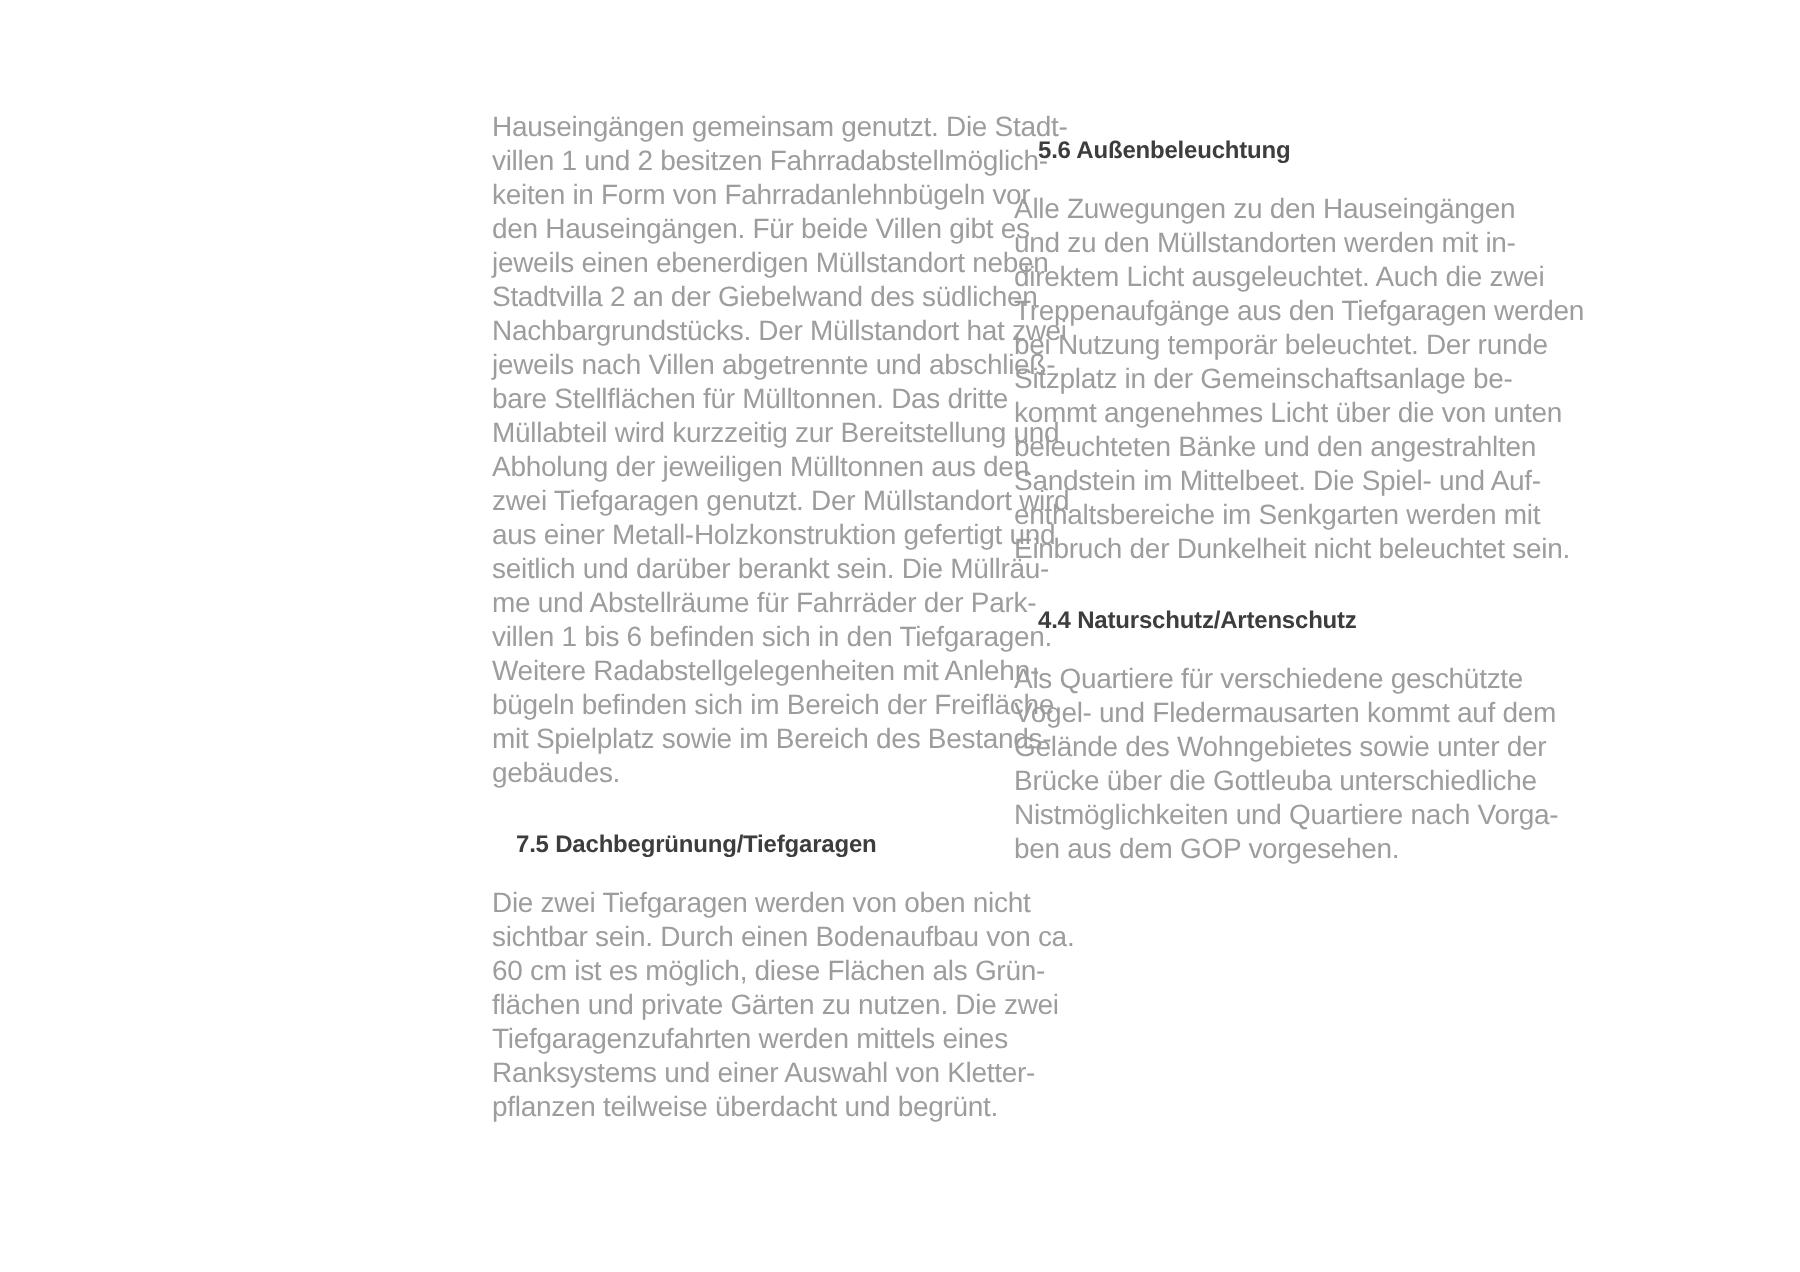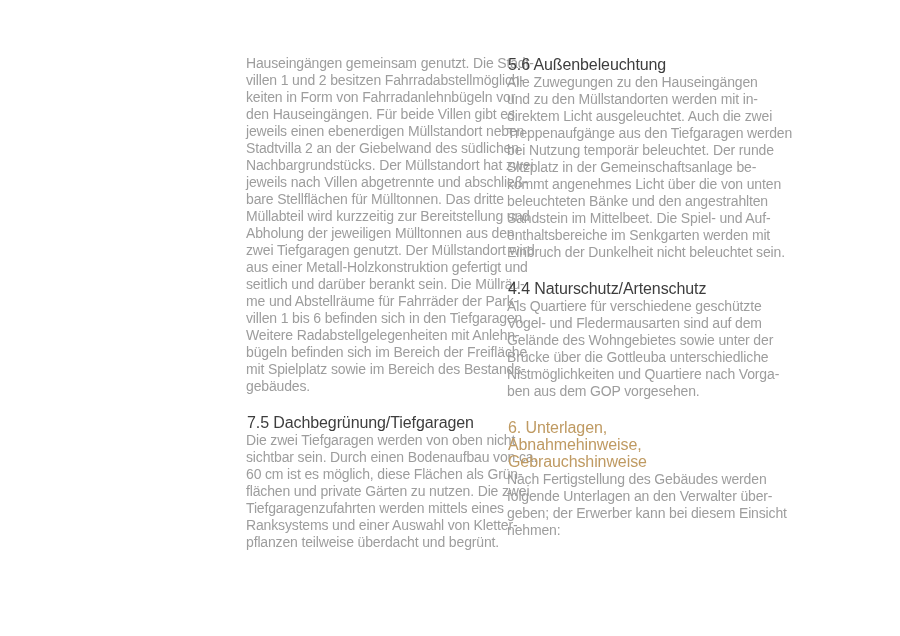--- a/index.html
+++ b/index.html
@@ -21,24 +21,24 @@
   }
   .column {
     position: absolute;
     top: 55px;
     width: 236px;
   }
   .column.left  { left: 246px; }
   .column.right { left: 507px; }
   .section + .section { margin-top: 19px; }
   .heading {
-    margin: 1px;
-    font-size: 16px;
+    margin: 12px;
+    font-size: 12px;
     line-height: 17px;
-    font-weight: normal;
+    font-weight: bold;
     color: #3d3d3d;
     letter-spacing: -0.1px;
     white-space: pre-line;
   }
   .heading.accent { color: #bf9a62; }
   .body {
     margin: 0;
     font-size: 14px;
     line-height: 17px;
     font-weight: normal;
@@ -98,29 +98,21 @@
 Sitzplatz in der Gemeinschaftsanlage be-
 kommt angenehmes Licht über die von unten
 beleuchteten Bänke und den angestrahlten
 Sandstein im Mittelbeet. Die Spiel- und Auf-
 enthaltsbereiche im Senkgarten werden mit
 Einbruch der Dunkelheit nicht beleuchtet sein.</p>
     </div>
     <div class="section">
       <h3 class="heading">4.4 Naturschutz/Artenschutz</h3>
       <p class="body">Als Quartiere für verschiedene geschützte
-Vogel- und Fledermausarten sind auf dem
+Vogel- und Fledermausarten kommt auf dem
 Gelände des Wohngebietes sowie unter der
 Brücke über die Gottleuba unterschiedliche
 Nistmöglichkeiten und Quartiere nach Vorga-
 ben aus dem GOP vorgesehen.</p>
-    </div>
-    <div class="section">
-      <h3 class="heading accent">6. Unterlagen, Abnahmehinweise,
-Gebrauchshinweise</h3>
-      <p class="body">Nach Fertigstellung des Gebäudes werden
-folgende Unterlagen an den Verwalter über-
-geben; der Erwerber kann bei diesem Einsicht
-nehmen:</p>
     </div>
   </div>
 
 </div>
 
 </body></html>

